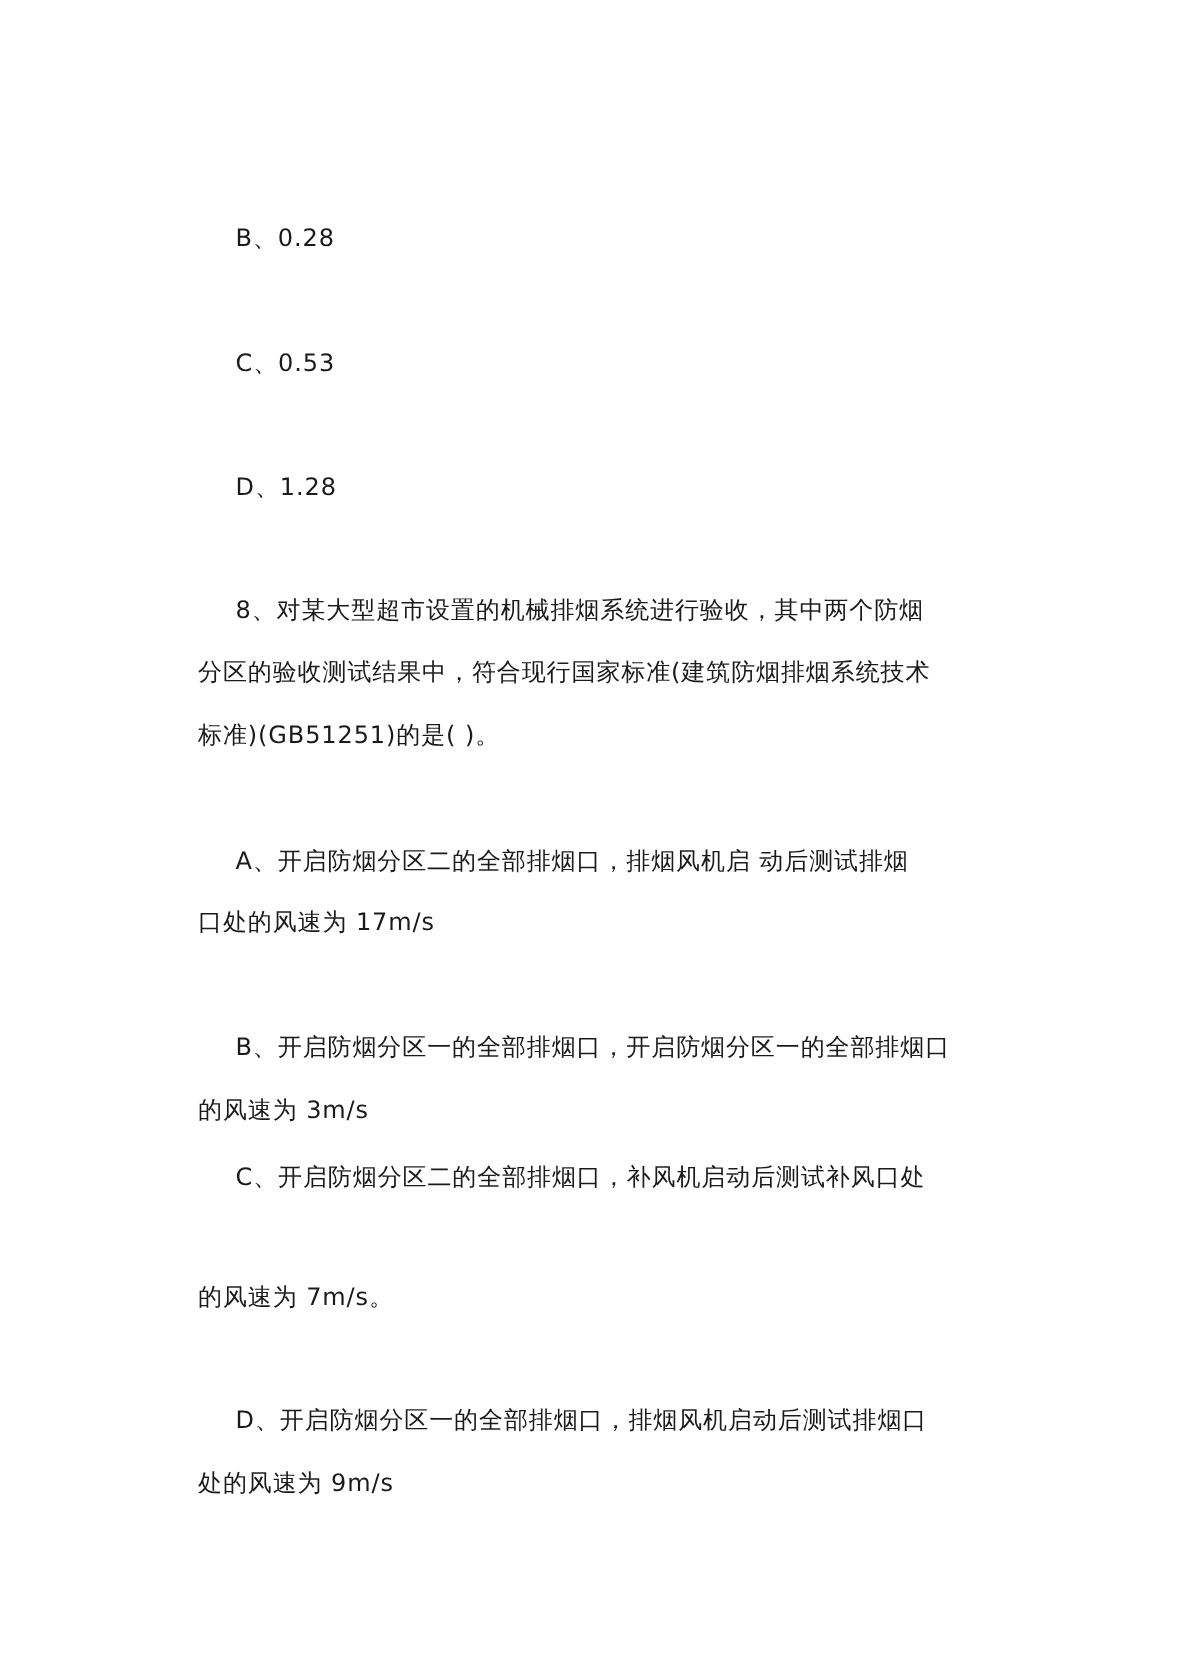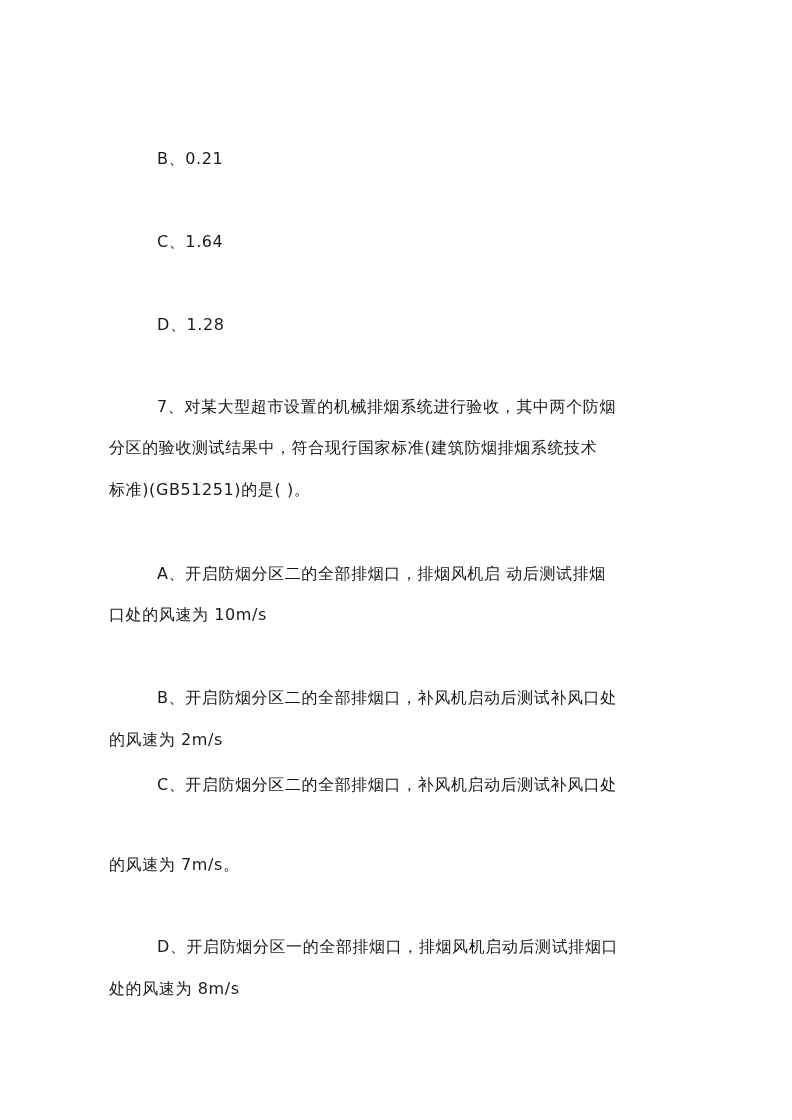--- a/index.html
+++ b/index.html
@@ -1,36 +1,36 @@
 <!DOCTYPE html>
 <html><head>
   <meta charset="utf-8">
   <style>
     html, body { margin: 0; padding: 0; background: #ffffff; }
     body { width: 792px; height: 1120px; position: relative; overflow: hidden;
            font-family: "DejaVu Sans", "Liberation Sans", sans-serif; color: #1a1a1a; }
-    .line { position: absolute; left: 109px; font-size: 16px; line-height: 20px; white-space: nowrap; letter-spacing: 0.6px; }
+    .line { position: absolute; left: 132px; font-size: 16px; line-height: 20px; white-space: nowrap; letter-spacing: 0.6px; }
     .indent { left: 157px; }
   </style>
 </head>
 <body>
 
 <div>
-  <div class="line indent" style="top:149px">B、0.21</div>
-  <div class="line indent" style="top:232px">C、1.64</div>
+  <div class="line indent" style="top:149px">B、0.28</div>
+  <div class="line indent" style="top:232px">C、0.53</div>
   <div class="line indent" style="top:315px">D、1.28</div>
 
-  <div class="line indent" style="top:397px">7、对某大型超市设置的机械排烟系统进行验收，其中两个防烟</div>
+  <div class="line indent" style="top:397px">8、对某大型超市设置的机械排烟系统进行验收，其中两个防烟</div>
   <div class="line" style="top:438px">分区的验收测试结果中，符合现行国家标准(建筑防烟排烟系统技术</div>
   <div class="line" style="top:480px">标准)(GB51251)的是(    )。</div>
 
   <div class="line indent" style="top:564px">A、开启防烟分区二的全部排烟口，排烟风机启  动后测试排烟</div>
-  <div class="line" style="top:605px">口处的风速为 10m/s</div>
+  <div class="line" style="top:605px">口处的风速为 17m/s</div>
 
-  <div class="line indent" style="top:688px">B、开启防烟分区二的全部排烟口，补风机启动后测试补风口处</div>
-  <div class="line" style="top:730px">的风速为 2m/s</div>
+  <div class="line indent" style="top:688px">B、开启防烟分区一的全部排烟口，开启防烟分区一的全部排烟口</div>
+  <div class="line" style="top:730px">的风速为 3m/s</div>
 
   <div class="line indent" style="top:775px">C、开启防烟分区二的全部排烟口，补风机启动后测试补风口处</div>
   <div class="line" style="top:855px">的风速为 7m/s。</div>
 
   <div class="line indent" style="top:937px">D、开启防烟分区一的全部排烟口，排烟风机启动后测试排烟口</div>
-  <div class="line" style="top:979px">处的风速为 8m/s</div>
+  <div class="line" style="top:979px">处的风速为 9m/s</div>
 </div>
 
 </body></html>

